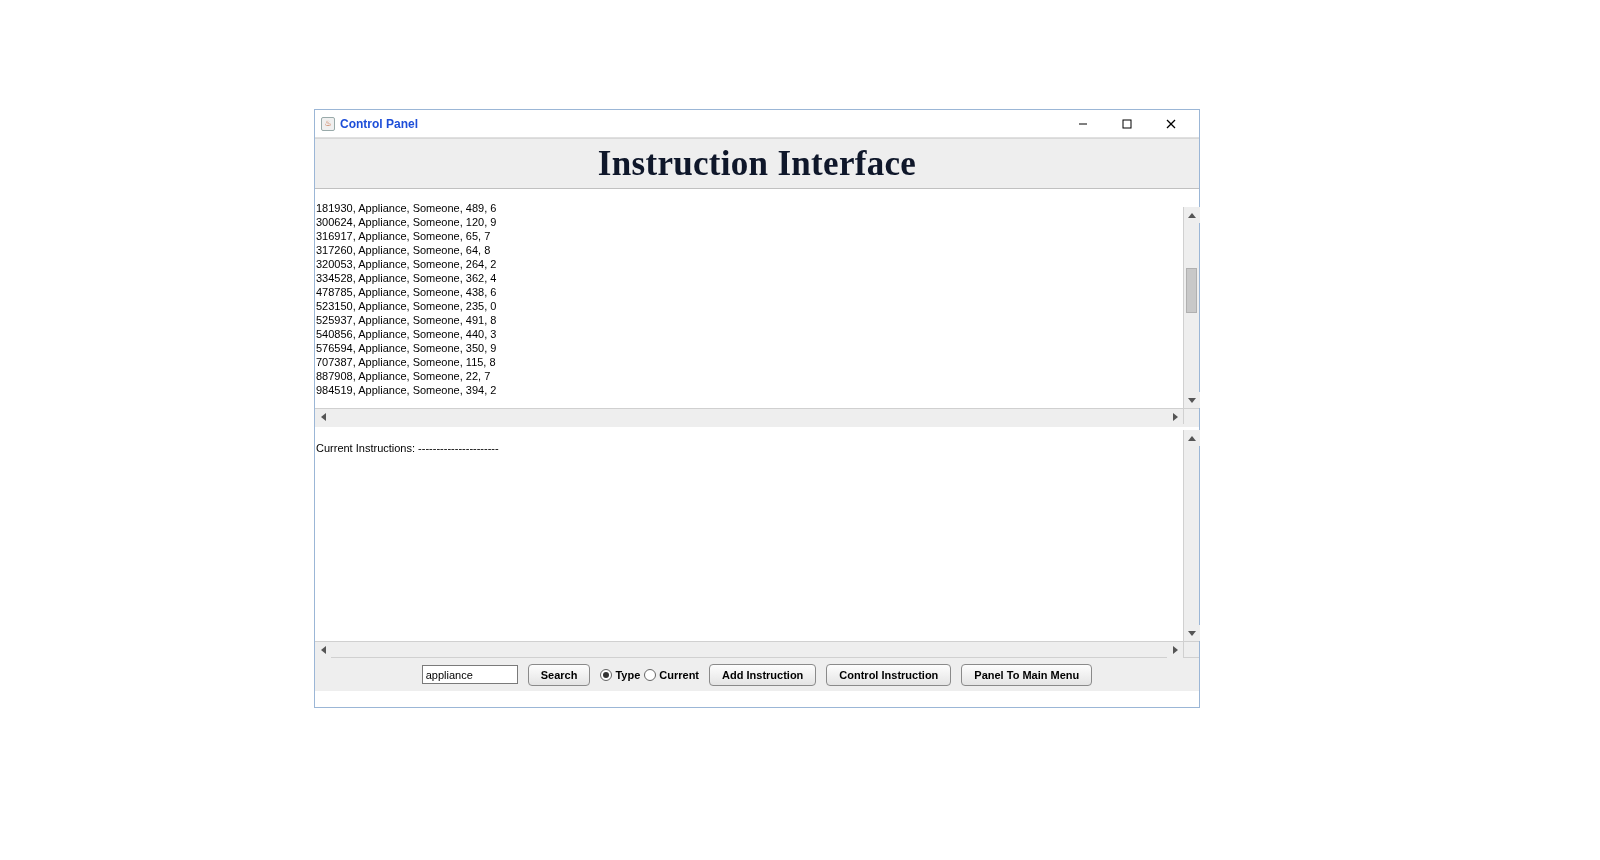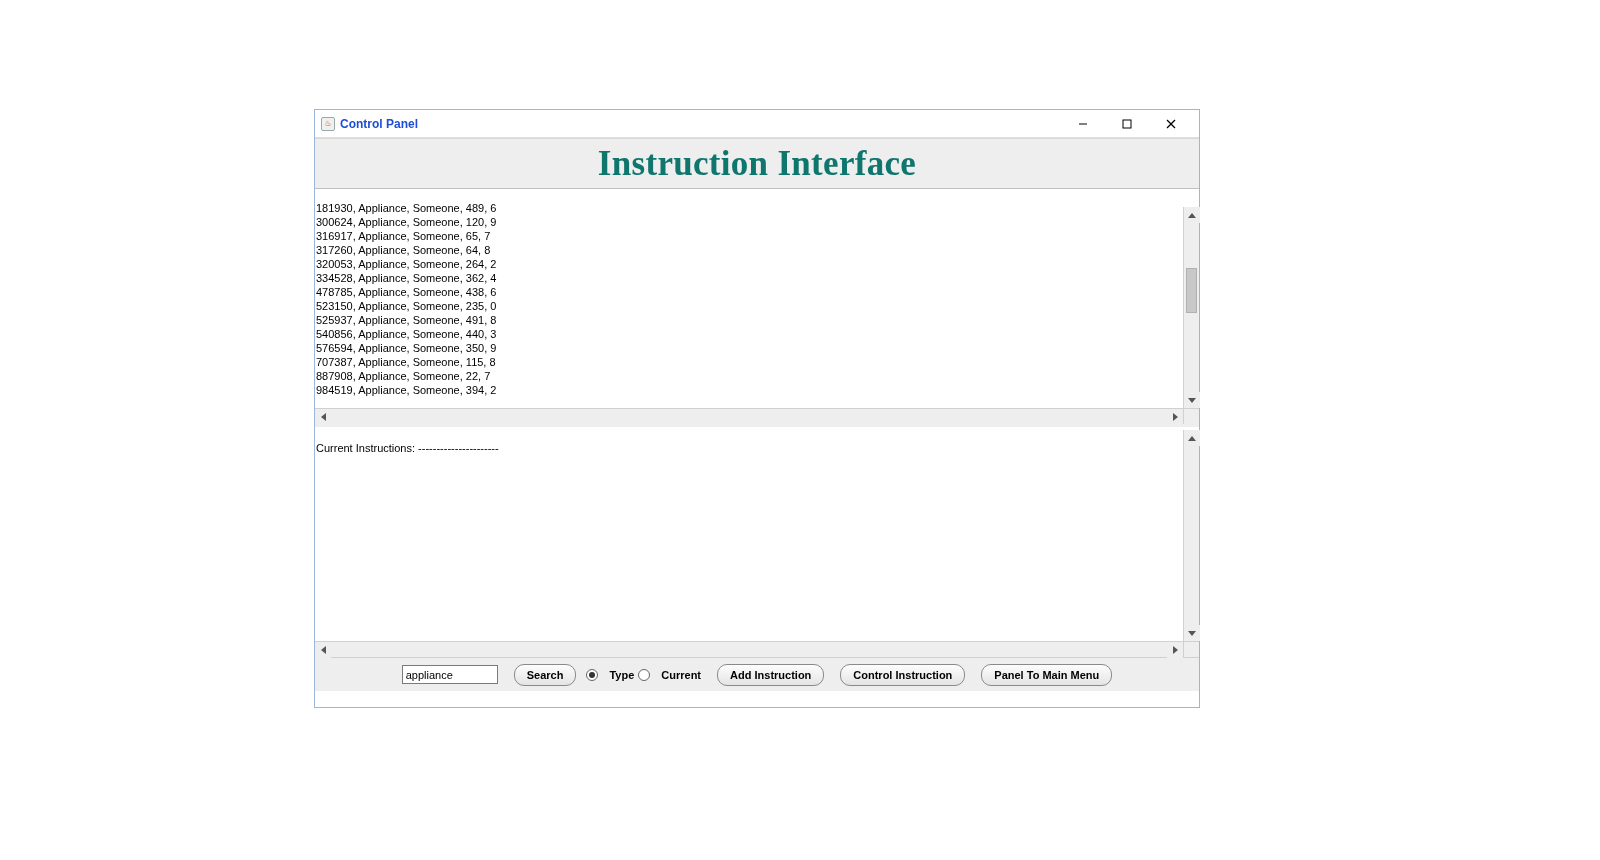--- a/index.html
+++ b/index.html
@@ -70,21 +70,21 @@
     border-bottom: 1px solid #c0c0c0;
     display: flex;
     align-items: center;
     justify-content: center;
   }
   .header-banner h1 {
     margin: 0;
     font-family: "Times New Roman", Times, serif;
     font-size: 35px;
     font-weight: bold;
-    color: #0f766e;
+    color: #0f172a;
     letter-spacing: 0.3px;
   }
 
   .pane-wrap {
     position: relative;
     display: flex;
     flex-direction: column;
   }
   .text-pane {
     background: #ffffff;
@@ -173,33 +173,32 @@
   }
   .swing-button {
     height: 22px;
     padding: 0 12px;
     font-family: Tahoma, Arial, sans-serif;
     font-size: 11px;
     font-weight: bold;
     color: #000;
     background: linear-gradient(#fdfdfd,#e4e4e4);
     border: 1px solid #8a8a8a;
-    border-radius: 10px;
+    border-radius: 4px;
     cursor: default;
-    margin-left: 6px;
   }
   .radio-group {
     display: flex;
     align-items: center;
     gap: 4px;
   }
   .radio {
     display: inline-flex;
     align-items: center;
-    gap: 11px;
+    gap: 3px;
     font-size: 11px;
     font-weight: bold;
   }
   .radio .dot {
     width: 12px; height: 12px;
     border: 1px solid #666;
     border-radius: 50%;
     background: #fff;
     display:inline-flex;
     align-items:center;

